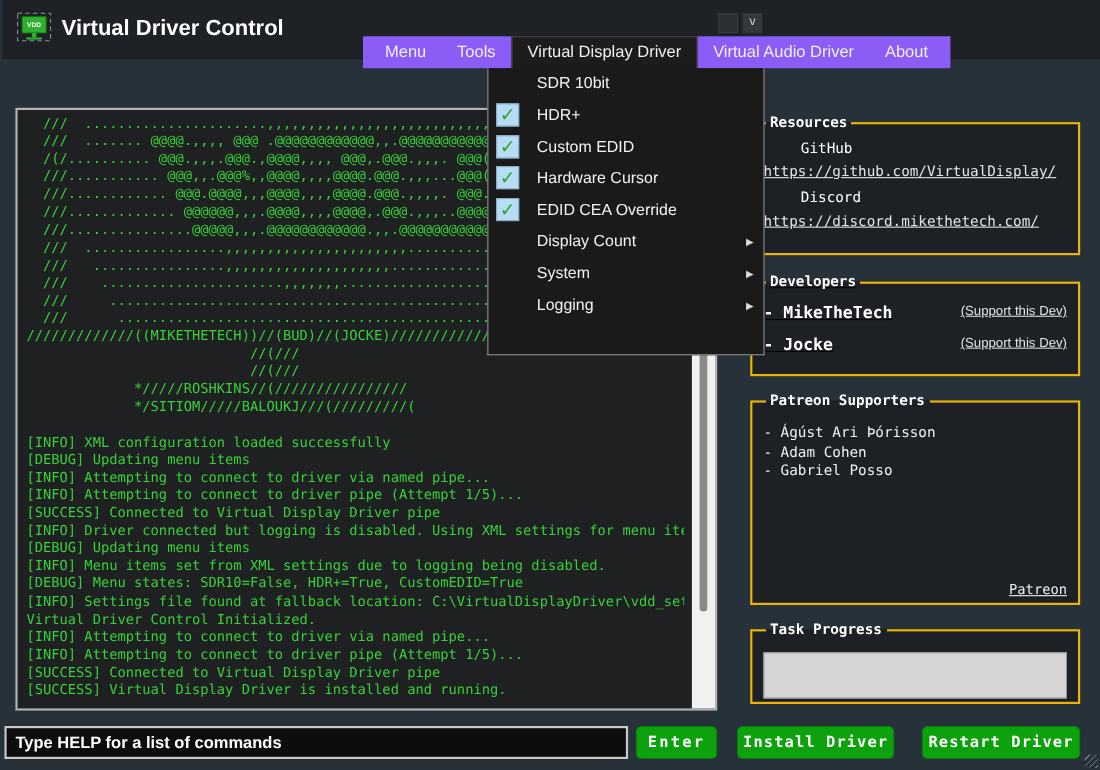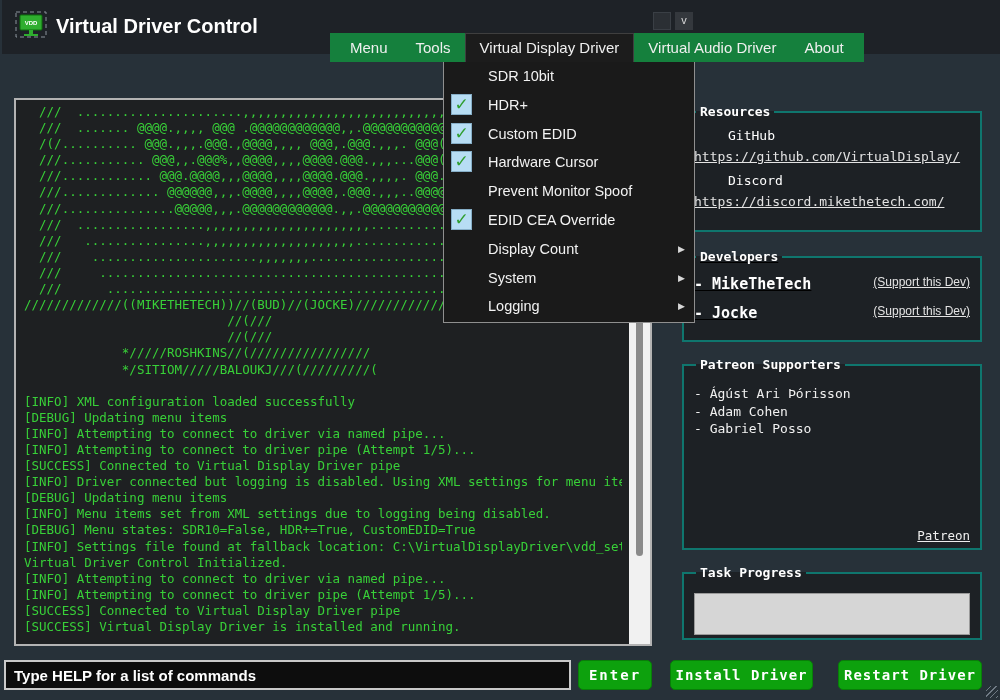--- a/index.html
+++ b/index.html
@@ -8,35 +8,35 @@
 
   
   .titlebar { position:absolute; left:2px; top:0; width:1000px; height:54px; background:#1e2227; }
   .app-icon { position:absolute; left:13px; top:11px; width:32px; height:32px; }
   .app-title { position:absolute; left:54px; top:15px; font-size:20px; font-weight:bold; color:#ffffff; }
   .tb-btn { position:absolute; top:12px; width:18px; height:18px; box-sizing:border-box; }
   .tb-square { left:651px; background:#2b2f34; border:1px solid #3a3f45; }
   .tb-chev { left:673px; background:#34383d; color:#d8d8d8; font-size:11px; text-align:center; line-height:17px; }
 
   
-  .menubar { position:absolute; left:330px; top:33px; height:29px; background:#15803d; display:flex; padding:0 6px; }
+  .menubar { position:absolute; left:330px; top:33px; height:29px; background:#8b5cf6; display:flex; padding:0 6px; }
   .menu-top-item { padding:0 14px; color:#efefef; font-size:15px; line-height:29px; white-space:nowrap; }
   .menu-top-item.active { background:#1c1c1c; border:1px solid #3f3f3f; border-bottom:none; line-height:27px; }
 
   
   .console { position:absolute; left:14px; top:98px; width:638px; height:548px; background:#1e2022;
              border:2px solid #b3b3b3; box-sizing:border-box; }
   .console pre { margin:0; padding:4px 0 0 8px; width:598px; height:534px; overflow:hidden;
                  font-family:"DejaVu Sans Mono","Liberation Mono",monospace;
                  font-size:12.5px; line-height:16.1px; color:#38d038; }
   .scrollbar { position:absolute; right:0; top:0; bottom:0; width:21px; background:#f1f1f1; }
   .scroll-thumb { position:absolute; left:7px; width:7px; top:14px; height:442px; background:#8a8a8a; border-radius:4px; }
 
   
-  .gbox { position:absolute; left:682px; width:300px; background:#1d2125; border:2px solid #0f766e;
+  .gbox { position:absolute; left:682px; width:300px; background:#1d2125; border:2px solid #eab308;
           margin:0; padding:0 10px; box-sizing:border-box; }
   .gtitle { font-family:"DejaVu Sans Mono","Liberation Mono",monospace; font-weight:bold; font-size:13px;
             color:#ffffff; padding:0 4px; margin-left:2px; }
   .mono { font-family:"DejaVu Sans Mono","Liberation Mono",monospace; }
 
   #box-resources { top:104px; height:128px; }
   .res-label { font-size:13px; color:#ffffff; margin-top:9px;margin-left:34px; }
   .res-link { font-size:13px; color:#e3e3e3; text-decoration:underline; margin-top:6px; }
 
   #box-developers { top:249px; height:93px;text-decoration:underline; }
@@ -198,25 +198,20 @@
     <div class="dd-item checked">
       <span class="dd-check">✓</span>
       <span class="dd-label">Custom EDID</span>
 
     </div>
     <div class="dd-item checked">
       <span class="dd-check">✓</span>
       <span class="dd-label">Hardware Cursor</span>
 
     </div>
-    <div class="dd-item">
-
-      <span class="dd-label">Prevent Monitor Spoof</span>
-
-    </div>
     <div class="dd-item checked">
       <span class="dd-check">✓</span>
       <span class="dd-label">EDID CEA Override</span>
 
     </div>
     <div class="dd-item has-sub">
 
       <span class="dd-label">Display Count</span>
       <span class="dd-arrow">▶</span>
     </div>

